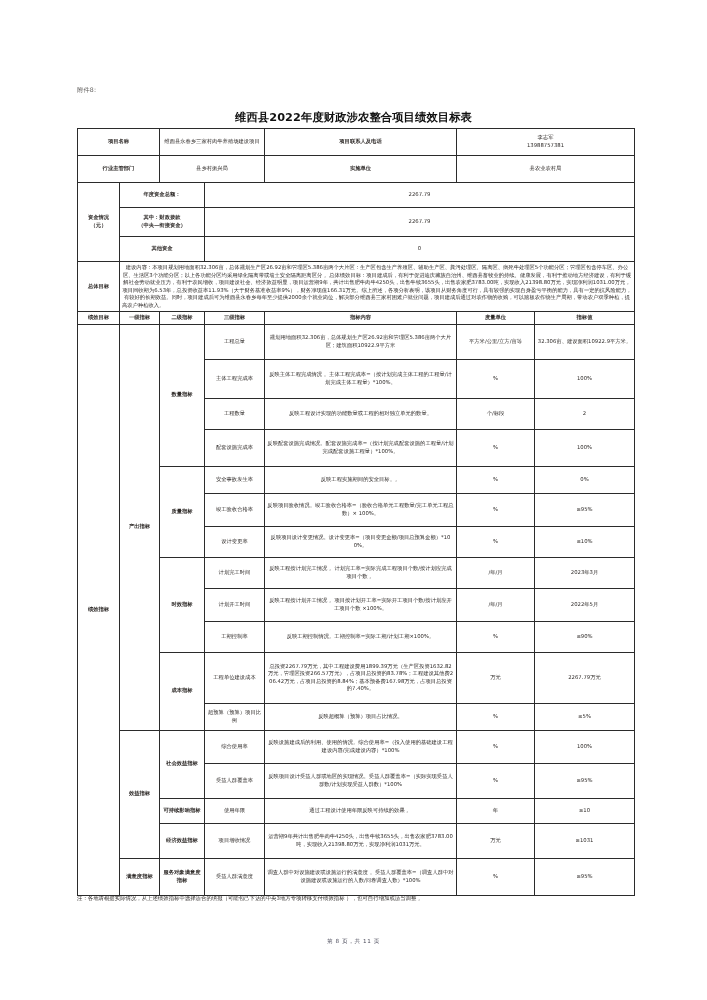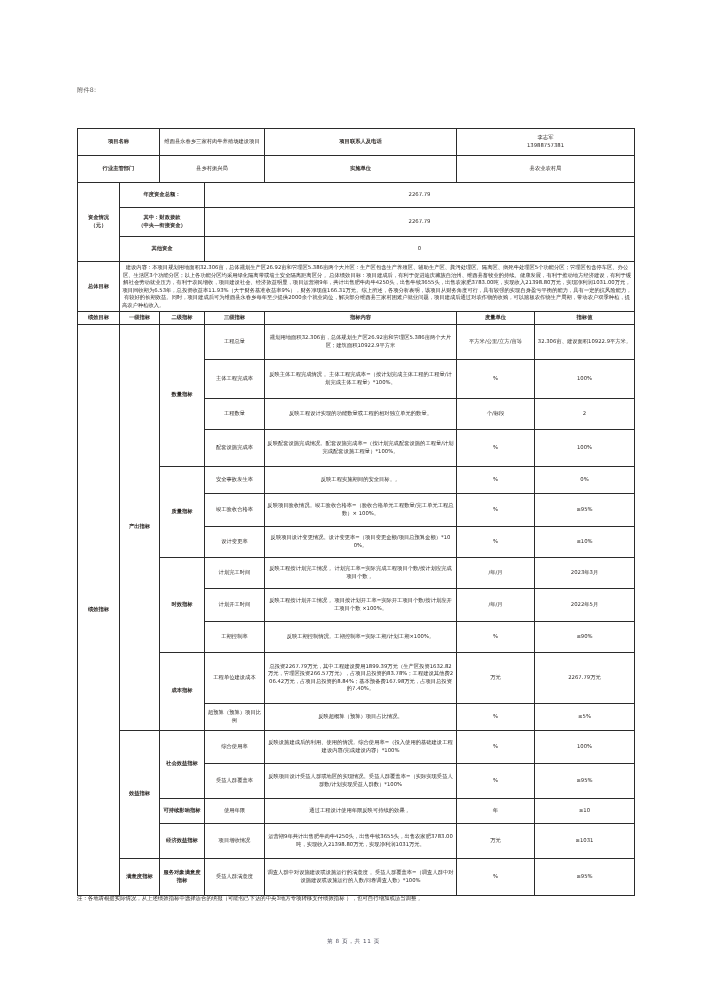--- a/index.html
+++ b/index.html
@@ -120,20 +120,21 @@
     letter-spacing: 0.6px;
   }
 </style>
 </head>
 <body>
 
 <div class="page">
 
   <div class="attach-label">附件8:</div>
 
+  <div class="doc-title">维西县2022年度财政涉农整合项目绩效目标表</div>
 
   <table class="main">
     <colgroup>
       <col style="width:42px">
       <col style="width:40px">
       <col style="width:45px">
       <col style="width:60px">
       <col style="width:192px">
       <col style="width:78px">
       <col style="width:100px">

